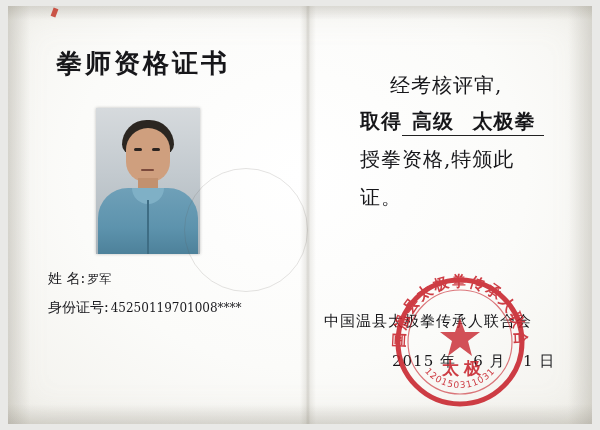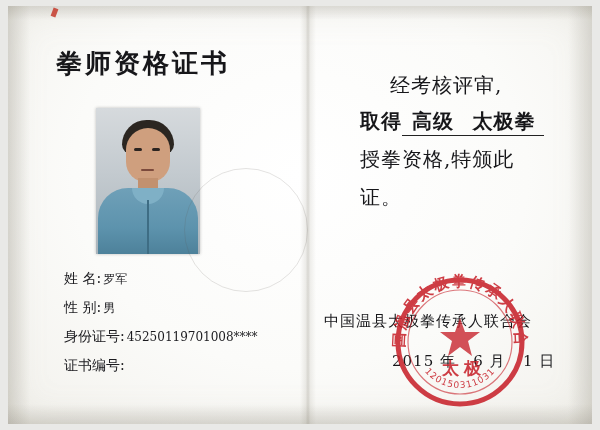--- a/index.html
+++ b/index.html
@@ -171,21 +171,20 @@
   .field-row {
     display: flex;
     align-items: baseline;
     margin-bottom: 11px;
     font-size: 14px;
     white-space: nowrap;
   }
   .field-label {
     letter-spacing: 0px;
     margin-right: 2px;
-    margin-left: 16px;
   }
   .field-value {
     font-size: 12px;
     color: #1b1b1f;
   }
 
   
   .right-page {
     position: absolute;
     left: 308px;
@@ -274,29 +273,24 @@
     </div>
 
     <div class="seal-ghost"></div>
 
     <div class="fields">
       <div class="field-row">
         <span class="field-label">姓    名:</span>
         <span class="field-value">罗军</span>
       </div>
       <div class="field-row">
-        <span class="field-label">性    别:</span>
-        <span class="field-value">男</span>
-      </div>
-      <div class="field-row">
         <span class="field-label">身份证号:</span>
         <span class="field-value">45250119701008****</span>
       </div>
       <div class="field-row">
-        <span class="field-label">证书编号:</span>
       </div>
     </div>
   </div>
 
   <div class="right-page">
     <div class="body-line l1">经考核评审,</div>
 
     <div class="body-line l2">
       <span>取得</span><span class="blank b1">高级</span><span class="blank b2">太极拳</span>
     </div>

